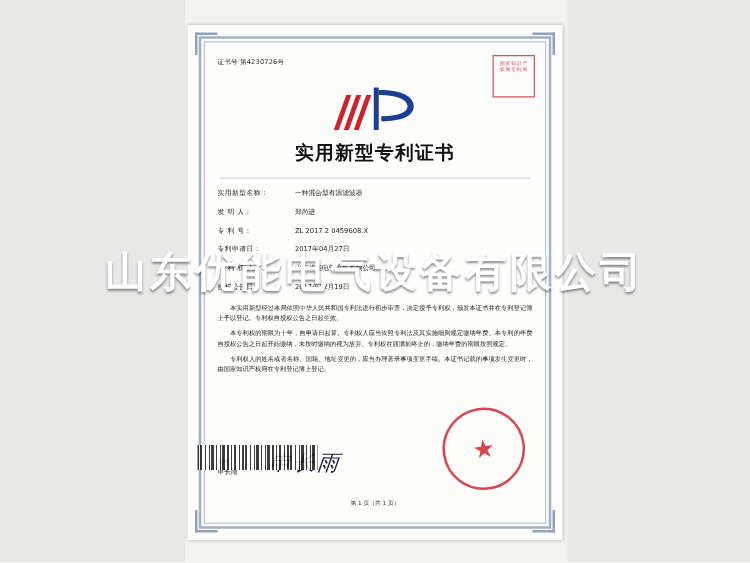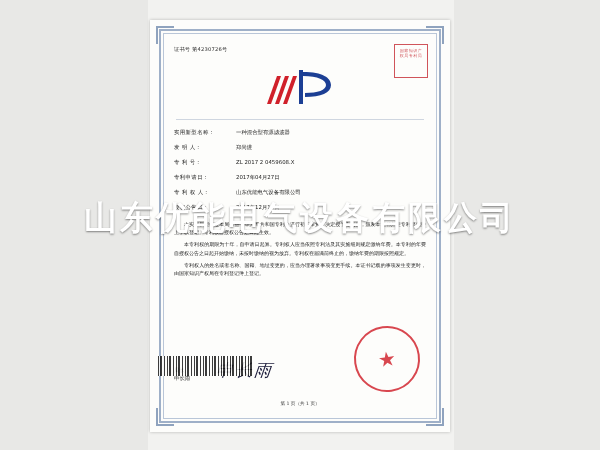--- a/index.html
+++ b/index.html
@@ -185,20 +185,21 @@
       <div class="logo">
         <svg width="78" height="44" viewBox="0 0 78 44">
           <path d="M6 40 L16 12 L20 12 L10 40 Z" fill="#d0202a"></path>
           <path d="M14 40 L24 12 L28 12 L18 40 Z" fill="#d0202a"></path>
           <path d="M22 40 L32 12 L36 12 L26 40 Z" fill="#d0202a"></path>
           <path d="M38 6 L38 40 L42 40 L42 6 Z" fill="#1c3f94"></path>
           <path d="M42 8 C62 8 70 14 70 21 C70 29 60 33 44 33 L44 29 C57 29 65 26 65 21 C65 16 57 12 42 12 Z" fill="#1c3f94"></path>
         </svg>
       </div>
 
+      <div class="title">实用新型专利证书</div>
       <div class="rule"></div>
 
       <div class="fields">
         <div class="field">
           <div class="f-label">实用新型名称：</div>
           <div class="f-value">一种混合型有源滤波器</div>
         </div>
         <div class="field">
           <div class="f-label">发  明  人：</div>
           <div class="f-value">郑尚进</div>

